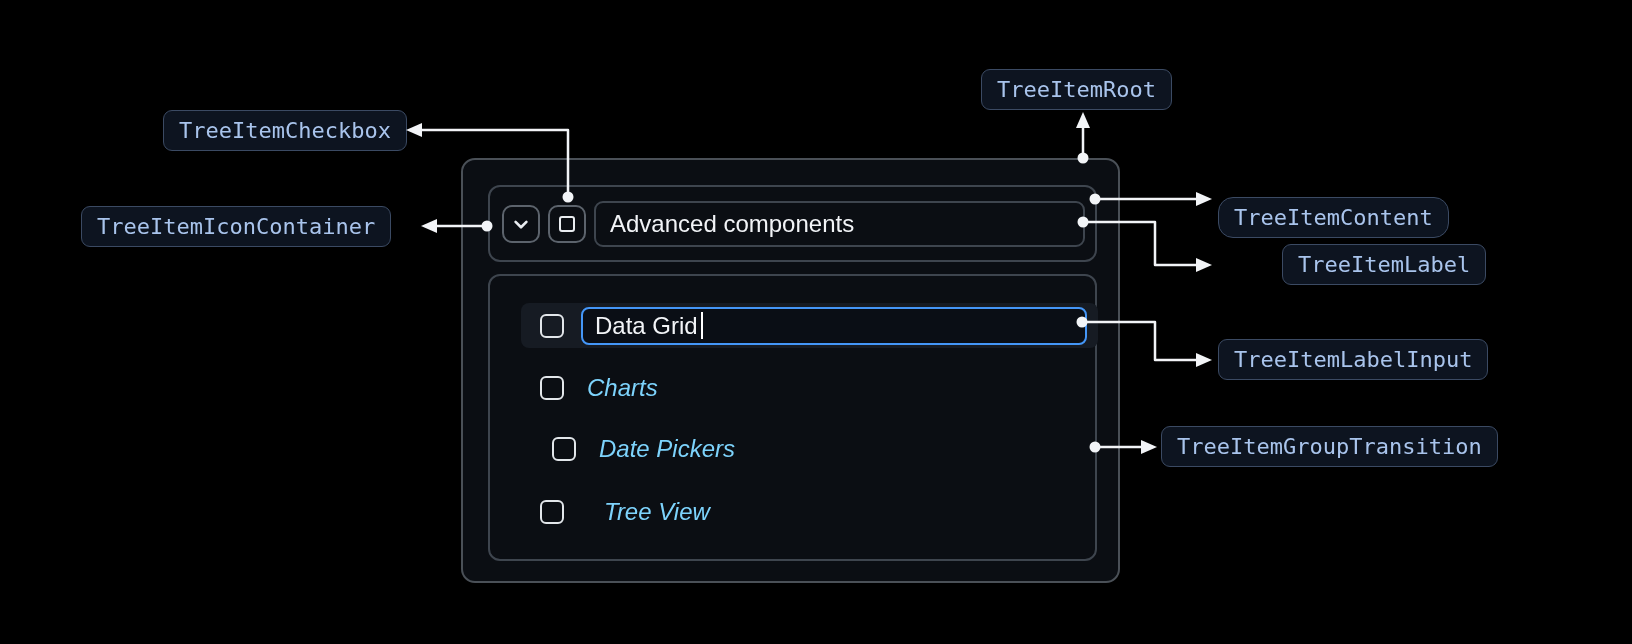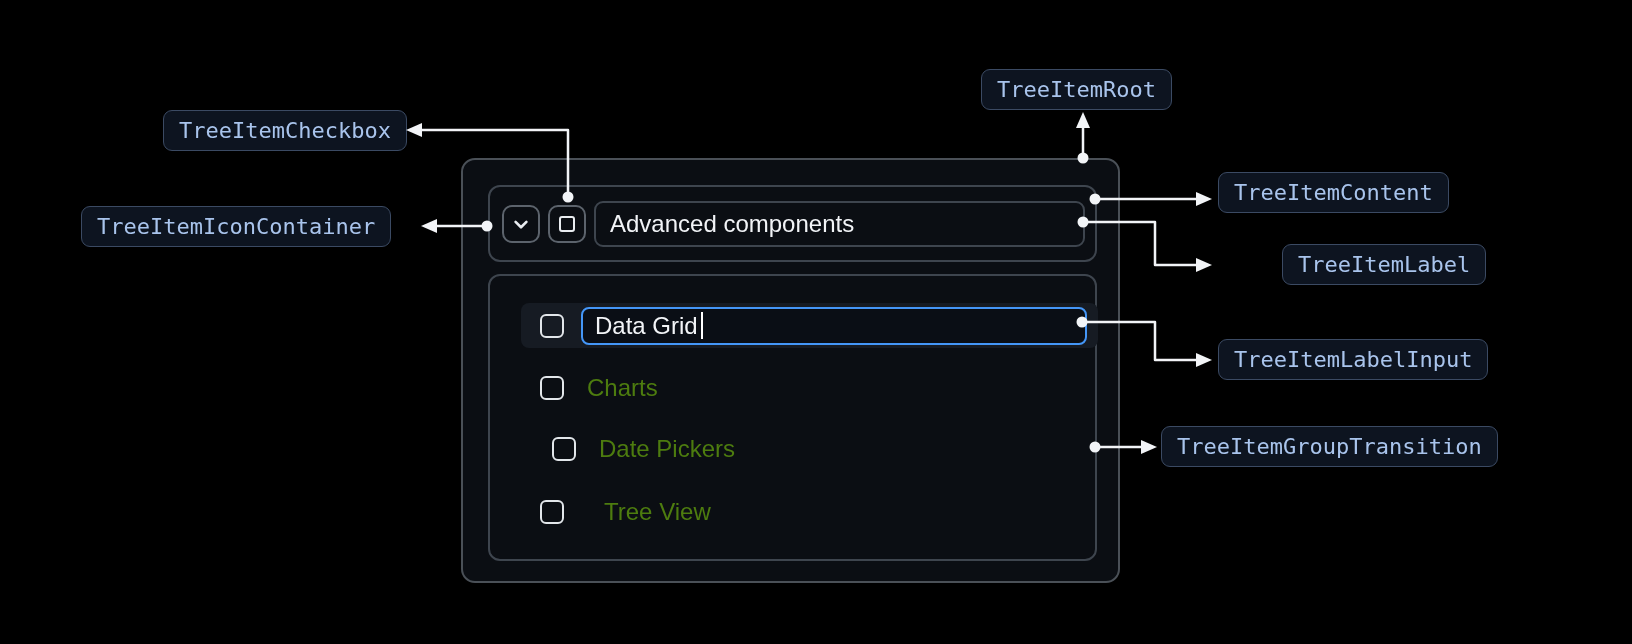--- a/index.html
+++ b/index.html
@@ -81,21 +81,21 @@
     color:#f2f4f7; font-size:24px;
   }
   .caret {
     display:inline-block; width:2px; height:27px;
     background:#ffffff; margin-left:3px;
   }
   .tree-row {
     position:absolute; left:50px; height:30px;
     display:flex; align-items:center; gap:23px;
   }
-  .tree-row .item-label { color:#4d7c0f; font-size:24px; white-space:nowrap; }
+  .tree-row .item-label { color:#7dd3fc; font-size:24px; white-space:nowrap;font-style:italic; }
 </style>
 </head>
 <body>
 
 <div class="stage">
 
   <div class="root-panel">
 
     <div class="content-row">
       <div class="icon-btn">
@@ -137,21 +137,21 @@
         <span class="checkbox"></span>
         <span class="item-label">Tree View</span>
       </div>
 
     </div>
   </div>
 
   <div class="badge" style="left:163px; top:110px;">TreeItemCheckbox</div>
   <div class="badge" style="left:81px; top:206px;">TreeItemIconContainer</div>
   <div class="badge" style="left:981px; top:69px;">TreeItemRoot</div>
-  <div class="badge" style="left:1218px; top:172px;">TreeItemContent</div>
+  <div class="badge" style="left:1218px; top:197px;border-radius:15px;">TreeItemContent</div>
   <div class="badge" style="left:1282px; top:244px;">TreeItemLabel</div>
   <div class="badge" style="left:1218px; top:339px;">TreeItemLabelInput</div>
   <div class="badge" style="left:1161px; top:426px;">TreeItemGroupTransition</div>
 
   <svg class="overlay" width="1632" height="644" viewBox="0 0 1632 644">
     <g stroke="#f2f4f7" stroke-width="2.5" fill="none" stroke-linejoin="round" stroke-linecap="round">
       <path d="M422,130 H568 V197"></path>
       <path d="M437,226 H487"></path>
       <path d="M1083,158 V128"></path>
       <path d="M1095,199 H1196"></path>

